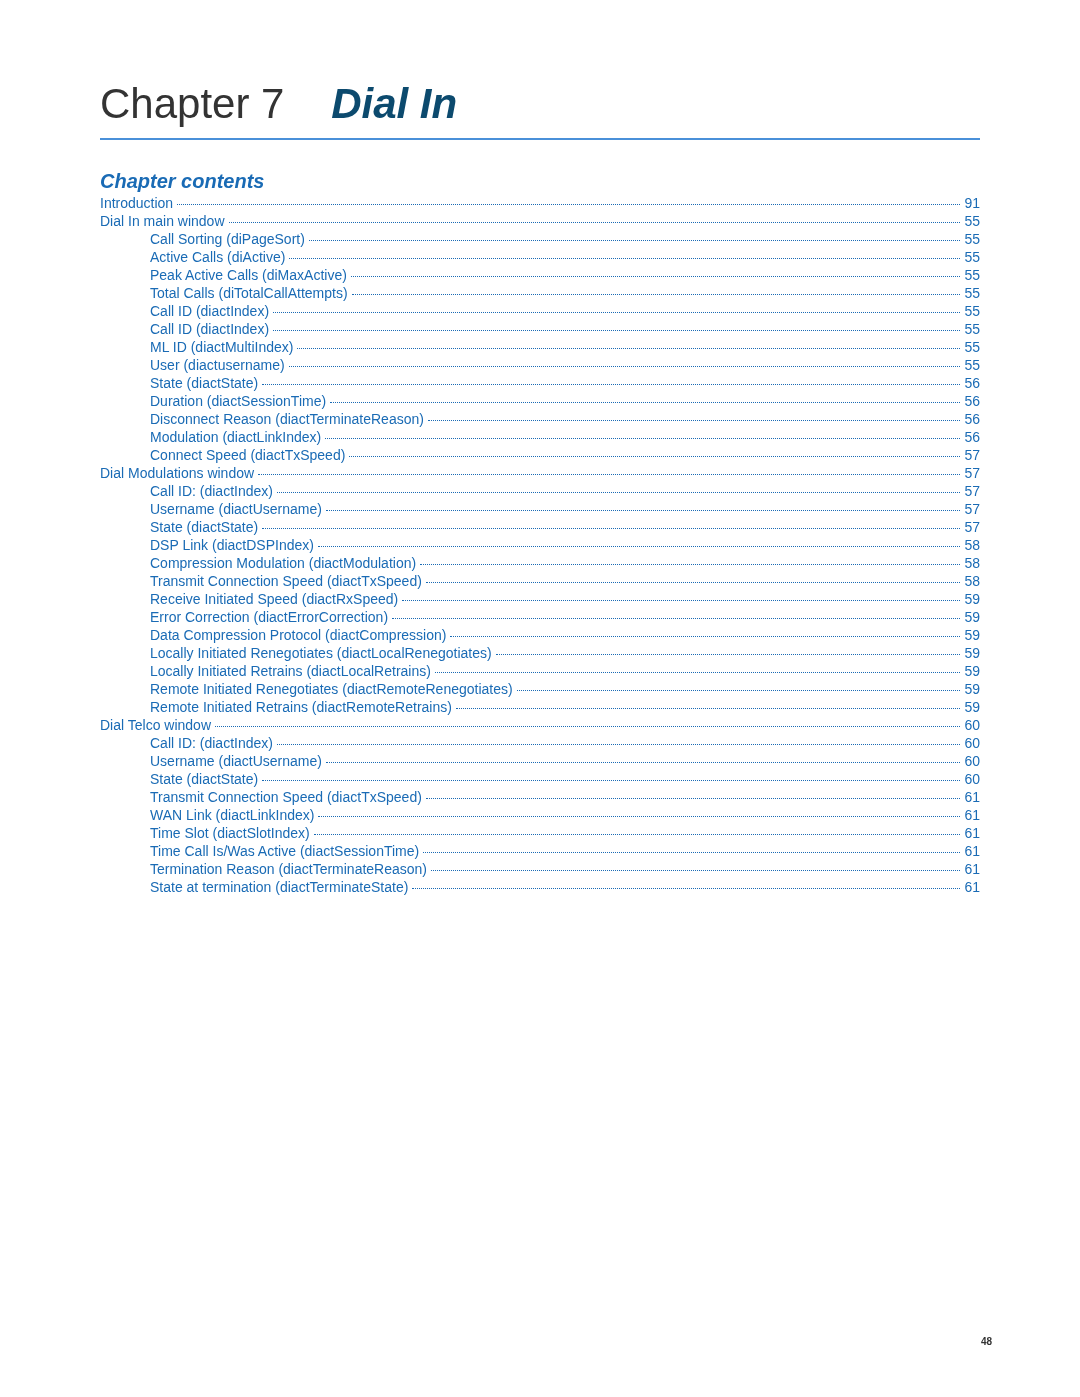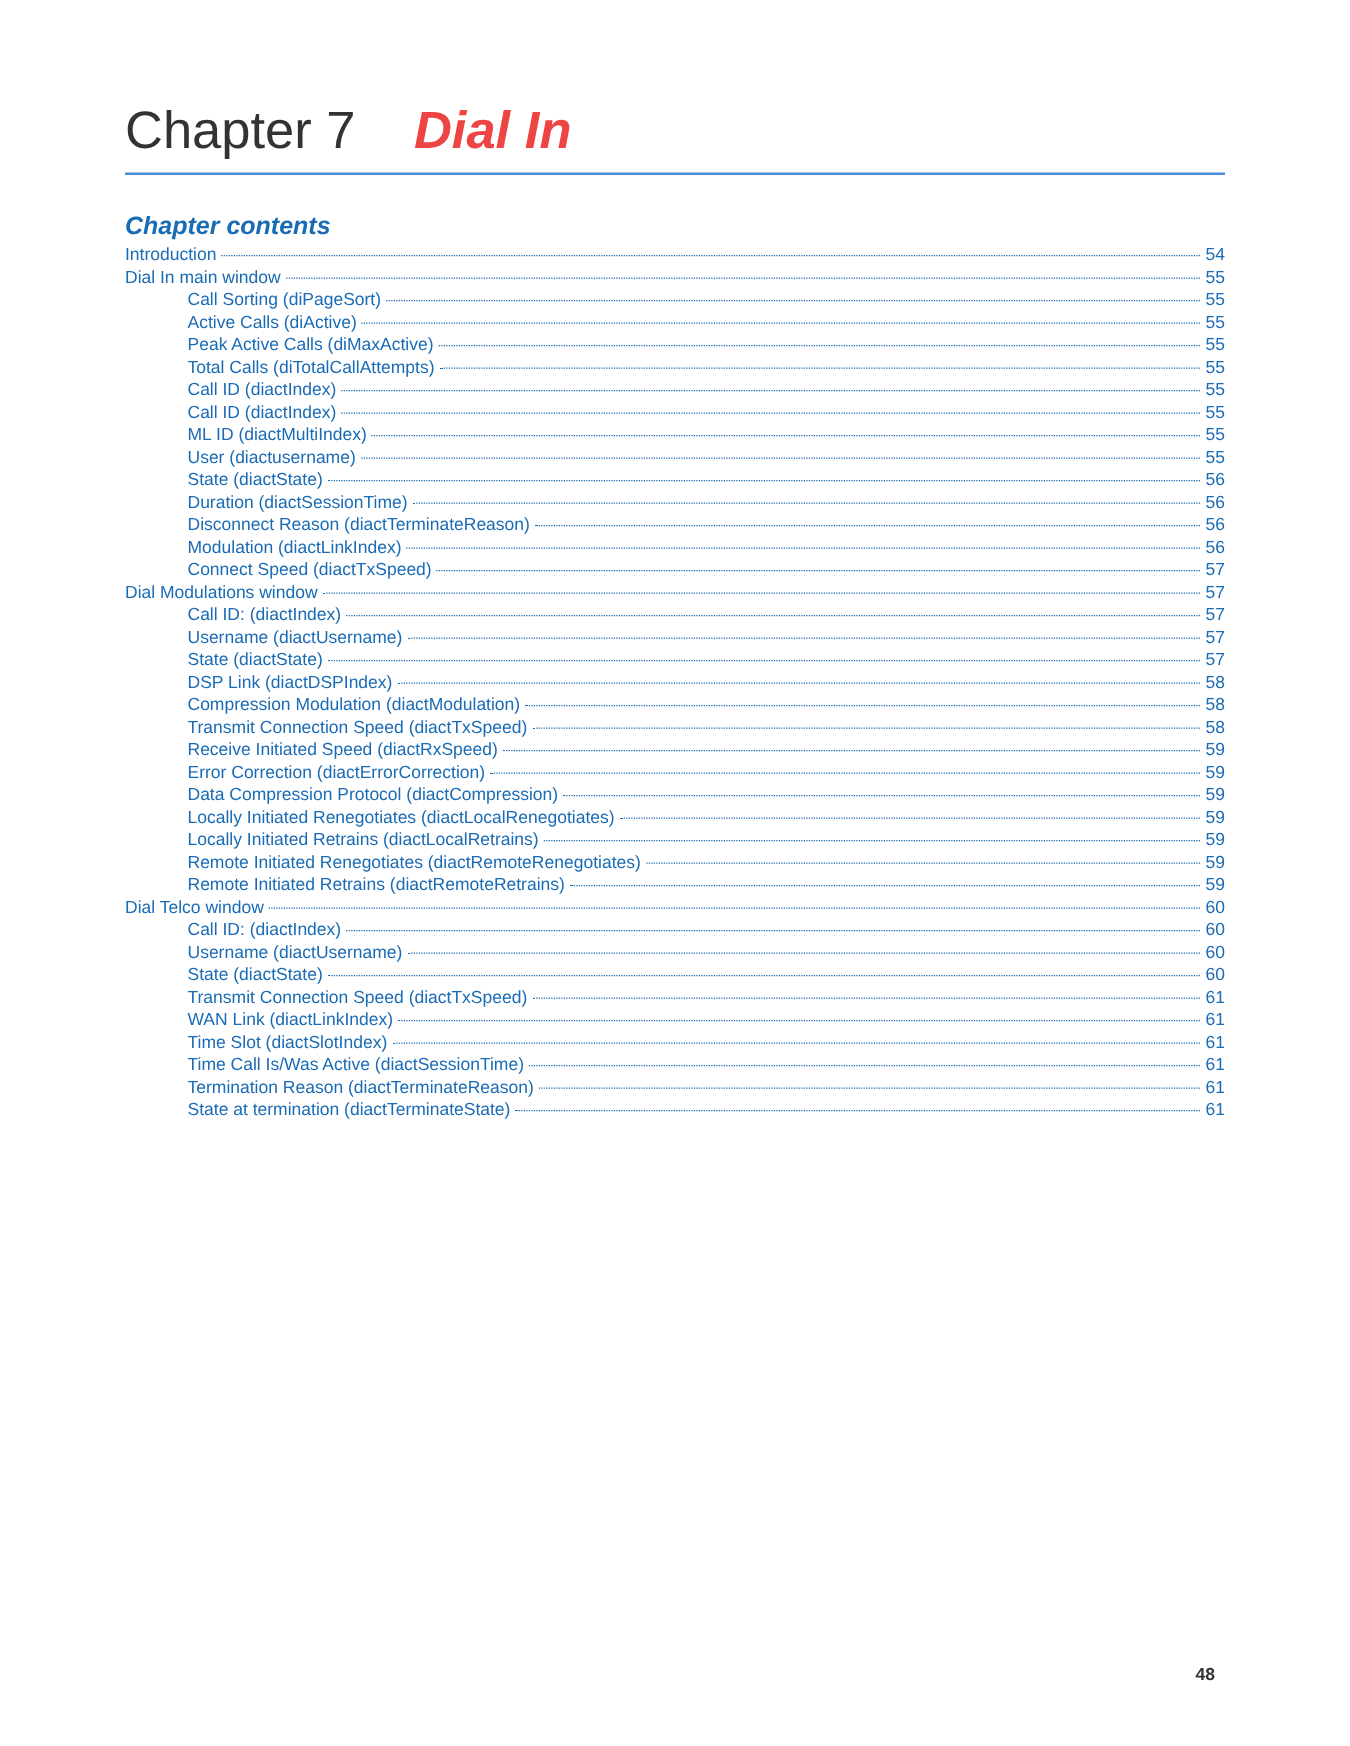--- a/index.html
+++ b/index.html
@@ -31,21 +31,21 @@
     }
 
     .chapter-title {
       font-size: 42px;
       font-weight: normal;
       color: #333333;
     }
 
     .chapter-title-bold {
       font-weight: bold;
-      color: #ef4444;
+      color: #0c4a6e;
       font-style: italic;
     }
 
     .chapter-contents-heading {
       font-size: 20px;
       font-weight: bold;
       font-style: italic;
       color: #1a6bb5;
       margin-bottom: 2px;
       margin-top: 30px;
@@ -84,22 +84,22 @@
       padding-left: 0px;
     }
 
     .toc-level-2 {
       padding-left: 50px;
     }
 
     .page-number {
       position: absolute;
       bottom: 50px;
-      right: 108px;
-      font-size: 14px;
+      right: 88px;
+      font-size: 10px;
       color: #333333;
       font-weight: bold;
     }
   </style>
 </head>
 <body>
 
 <div class="page">
 
   <div class="chapter-header">
@@ -109,21 +109,21 @@
     </h1>
   </div>
 
   <div class="chapter-contents-section">
     <div class="chapter-contents-heading">Chapter contents</div>
 
     <div class="toc-entries" id="toc-container">
     <div class="toc-entry toc-level-1">
           <span class="toc-entry-text">Introduction</span>
           <span class="toc-dots"></span>
-          <span class="toc-page">54</span>
+          <span class="toc-page">91</span>
         </div>
         <div class="toc-entry toc-level-1">
           <span class="toc-entry-text">Dial In main window</span>
           <span class="toc-dots"></span>
           <span class="toc-page">55</span>
         </div>
         <div class="toc-entry toc-level-2">
           <span class="toc-entry-text">Call Sorting (diPageSort)</span>
           <span class="toc-dots"></span>
           <span class="toc-page">55</span>

